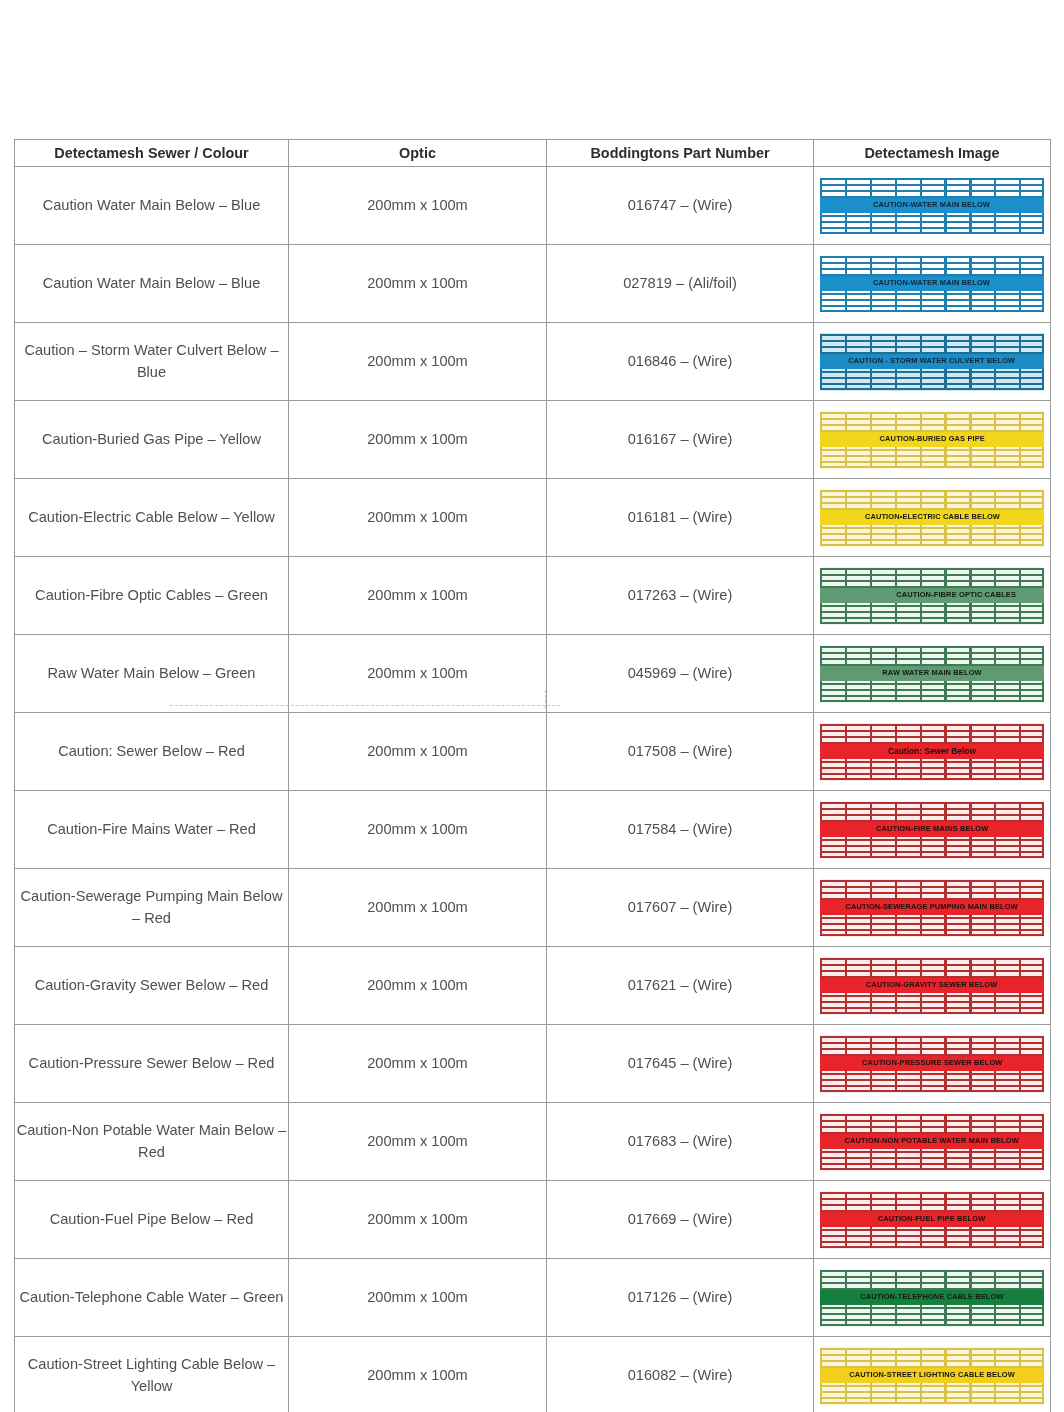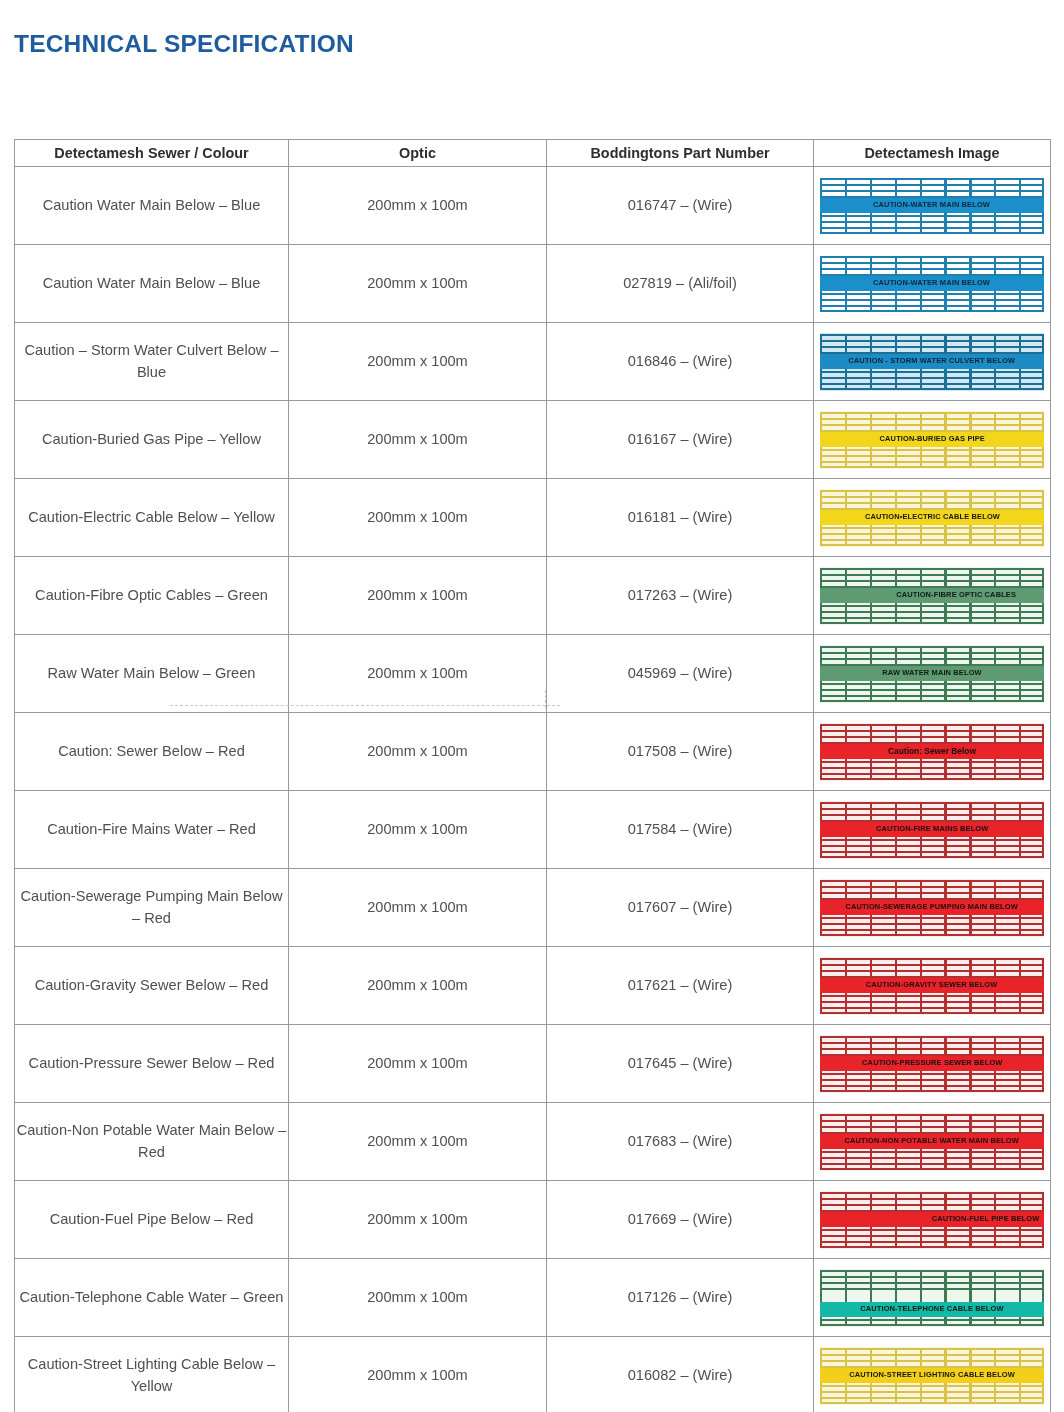--- a/index.html
+++ b/index.html
@@ -146,21 +146,20 @@
     border-left: 1px dashed #c9c9c9;
     pointer-events: none;
   }
 </style>
 </head>
 <body>
 
 <div class="page">
 
   <div class="title-block">
-    <h1 class="sub-title">TECHNICAL SPECIFICATION</h1>
   </div>
 
 
   <table class="spec">
     <colgroup>
       <col class="c1">
         <col class="c2">
         <col class="c3">
         <col class="c4">
     </colgroup>
@@ -621,21 +620,21 @@
                 <div class="vl" style="left: 199.111px; background: rgb(179, 48, 48);"></div>
                 <div class="vl" style="left: 221.8px; background: rgb(179, 48, 48);"></div>
                 <div class="hl" style="top: 1px; background: rgb(179, 48, 48);"></div>
                 <div class="hl" style="top: 7px; background: rgb(179, 48, 48);"></div>
                 <div class="hl" style="top: 13px; background: rgb(179, 48, 48);"></div>
                 <div class="hl" style="top: 19px; background: rgb(179, 48, 48);"></div>
                 <div class="hl" style="top: 38px; background: rgb(179, 48, 48);"></div>
                 <div class="hl" style="top: 44px; background: rgb(179, 48, 48);"></div>
                 <div class="hl" style="top: 50px; background: rgb(179, 48, 48);"></div>
                 <div class="hl" style="top: 55.6px; background: rgb(179, 48, 48);"></div>
-                <div class="band" style="background: rgb(232, 35, 42); justify-content: flex-end;">
+                <div class="band" style="background: rgb(232, 35, 42);">
                   <span style="color: rgb(26, 16, 16);">CAUTION-FUEL PIPE BELOW</span>
                 </div>
               </div>
             </div>
           </td>
         </tr>
         <tr>
           <td class="cell-desc">Caution-Telephone Cable Water – Green</td>
           <td class="cell-size">200mm x 100m</td>
           <td class="cell-part">017126 – (Wire)</td>
@@ -654,21 +653,21 @@
                 <div class="vl" style="left: 199.111px; background: rgb(63, 122, 84);"></div>
                 <div class="vl" style="left: 221.8px; background: rgb(63, 122, 84);"></div>
                 <div class="hl" style="top: 1px; background: rgb(63, 122, 84);"></div>
                 <div class="hl" style="top: 7px; background: rgb(63, 122, 84);"></div>
                 <div class="hl" style="top: 13px; background: rgb(63, 122, 84);"></div>
                 <div class="hl" style="top: 19px; background: rgb(63, 122, 84);"></div>
                 <div class="hl" style="top: 38px; background: rgb(63, 122, 84);"></div>
                 <div class="hl" style="top: 44px; background: rgb(63, 122, 84);"></div>
                 <div class="hl" style="top: 50px; background: rgb(63, 122, 84);"></div>
                 <div class="hl" style="top: 55.6px; background: rgb(63, 122, 84);"></div>
-                <div class="band" style="background: #14b8a6; margin-top: 12px;">
+                <div class="band" style="background: #15803d;">
                   <span style="color: rgb(16, 27, 19);">CAUTION-TELEPHONE CABLE BELOW</span>
                 </div>
               </div>
             </div>
           </td>
         </tr>
         <tr>
           <td class="cell-desc">Caution-Street Lighting Cable Below – Yellow</td>
           <td class="cell-size">200mm x 100m</td>
           <td class="cell-part">016082 – (Wire)</td>

